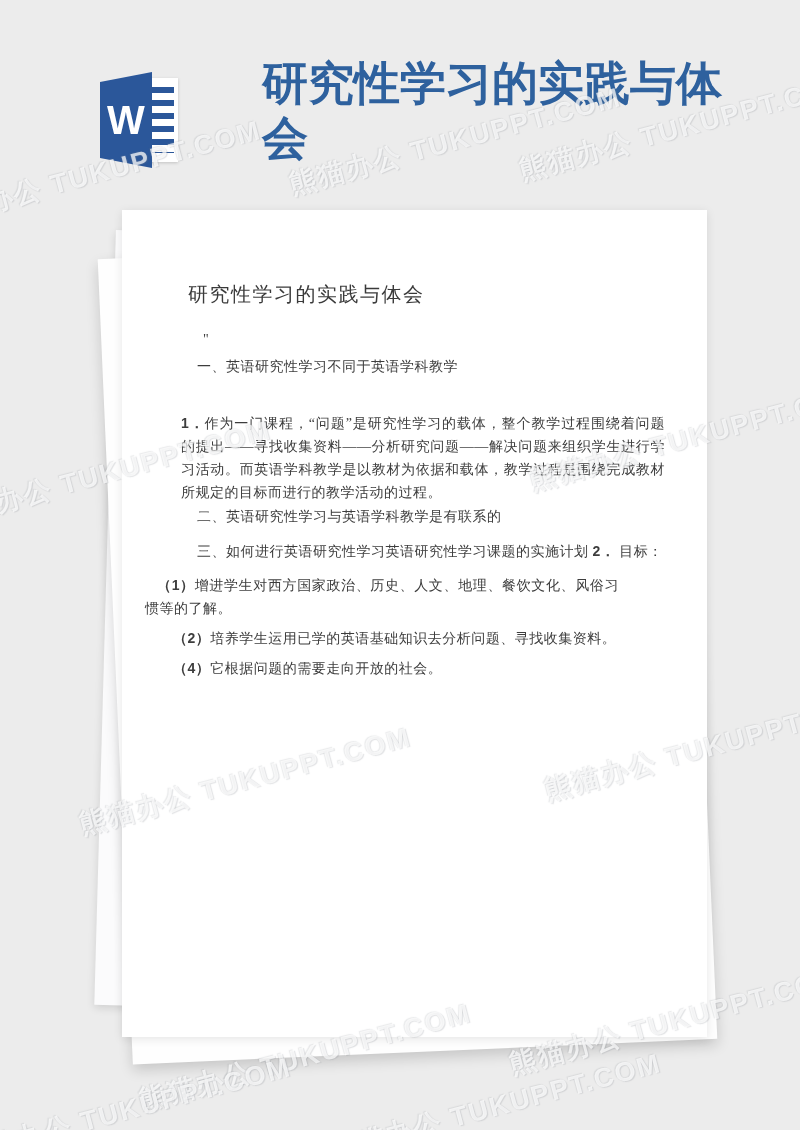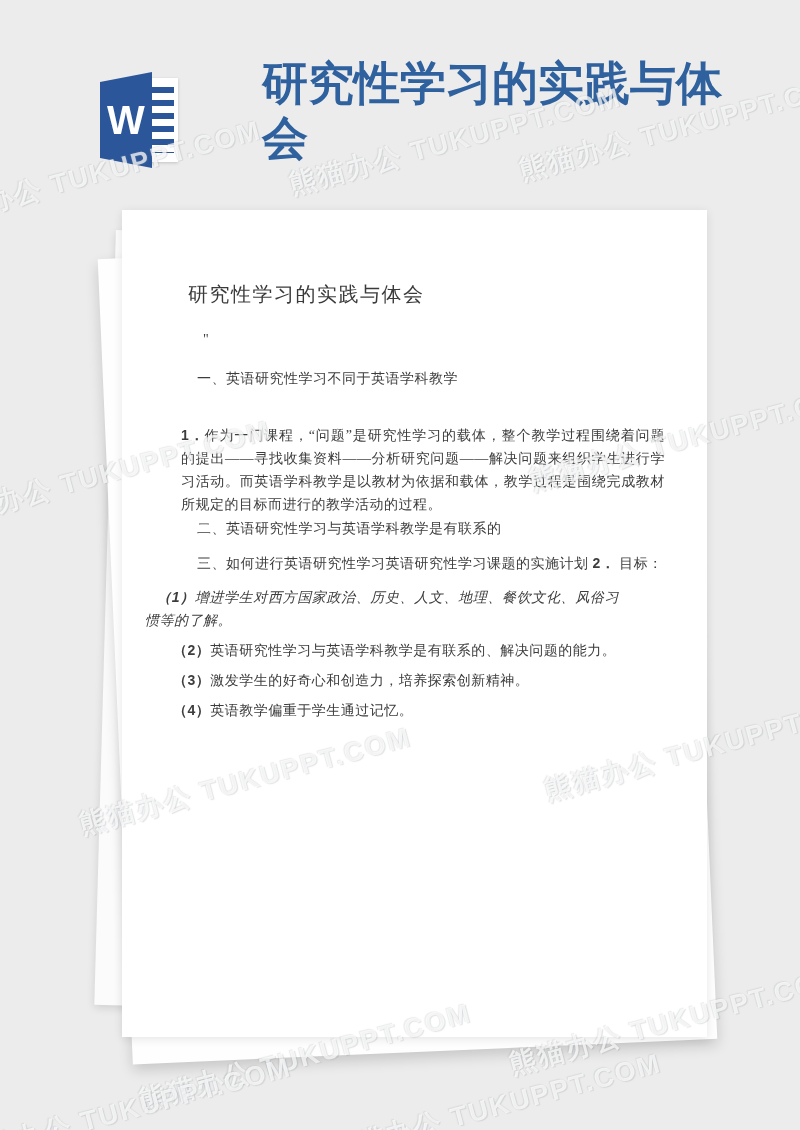--- a/index.html
+++ b/index.html
@@ -55,26 +55,26 @@
     margin:71px 0 0 7px;
     font:400 20px/26px "Liberation Sans","DejaVu Sans",sans-serif;
     color:#3a3a3a;letter-spacing:1.5px;
   }
   .blk{
     margin:0;font-size:14px;line-height:23px;color:#3d3d3d;
     letter-spacing:.5px;text-align:justify;
   }
   .blk .num{font-family:"Liberation Sans","DejaVu Sans",sans-serif;font-weight:700;}
   .t-quote{margin:21px 0 0 22px;letter-spacing:0;}
-  .t-hone{margin:16px 0 0 16px;}
+  .t-hone{margin:4px 0 0 16px;}
   .t-para{margin:13px 0 0 0;}
   .t-hone + .t-para{margin-top:34px;}
   .t-htwo{margin:1px 0 12px 16px;}
   .t-hthree{margin:7px 0 0 16px;}
-  .t-item1{margin:11px 46px 4px -36px;text-indent:12px;font-style:italic;}
+  .t-item1{margin:11px 46px 4px -36px;text-indent:12px;}
   .t-item{margin:7px 0 0 -8px;}
 
   
   .wm-layer{position:absolute;inset:0;z-index:5;pointer-events:none;}
   .wm{
     position:absolute;transform:rotate(-15deg);transform-origin:0 50%;
     font:700 27px/1 "Liberation Sans","DejaVu Sans",sans-serif;
     letter-spacing:2px;white-space:nowrap;
     color:rgba(255,255,255,.72);
     text-shadow:1px 1px 1px rgba(125,128,138,.22),-1px -1px 1px rgba(125,128,138,.16);
@@ -106,23 +106,22 @@
 
   <div class="page page-front">
     <h2 class="doc-title">研究性学习的实践与体会</h2>
     <div id="blocks">
         <p class="blk t-quote"><span>"</span></p>
         <p class="blk t-hone"><span>一、英语研究性学习不同于英语学科教学</span></p>
         <p class="blk t-para"><span class="num">1．</span><span>作为一门课程，“问题”是研究性学习的载体，整个教学过程围绕着问题的提出——寻找收集资料——分析研究问题——解决问题来组织学生进行学习活动。而英语学科教学是以教材为依据和载体，教学过程是围绕完成教材所规定的目标而进行的教学活动的过程。</span></p>
         <p class="blk t-htwo"><span>二、英语研究性学习与英语学科教学是有联系的</span></p>
         <p class="blk t-hthree"><span>三、如何进行英语研究性学习英语研究性学习课题的实施计划 </span><span class="num">2．</span><span> 目标：</span></p>
         <p class="blk t-item1"><span class="num">（1）</span><span>增进学生对西方国家政治、历史、人文、地理、餐饮文化、风俗习惯等的了解。</span></p>
-        <p class="blk t-item"><span class="num">（2）</span><span>英语研究性学习与英语学科教学是有联系的、解决问题的能力。</span></p>
-        <p class="blk t-item"><span class="num">（3）</span><span>激发学生的好奇心和创造力，培养探索创新精神。</span></p>
-        <p class="blk t-item"><span class="num">（4）</span><span>英语教学偏重于学生通过记忆。</span></p>
+        <p class="blk t-item"><span class="num">（2）</span><span>培养学生运用已学的英语基础知识去分析问题、寻找收集资料。</span></p>
+        <p class="blk t-item"><span class="num">（4）</span><span>它根据问题的需要走向开放的社会。</span></p>
       </div>
   </div>
 
   <div class="wm-layer">
     <span class="wm wm1">熊猫办公 TUKUPPT.COM</span>
     <span class="wm wm2">熊猫办公 TUKUPPT.COM</span>
     <span class="wm wm3">熊猫办公 TUKUPPT.COM</span>
     <span class="wm wm4">熊猫办公 TUKUPPT.COM</span>
     <span class="wm wm5">熊猫办公 TUKUPPT.COM</span>
     <span class="wm wm6">熊猫办公 TUKUPPT.COM</span>

